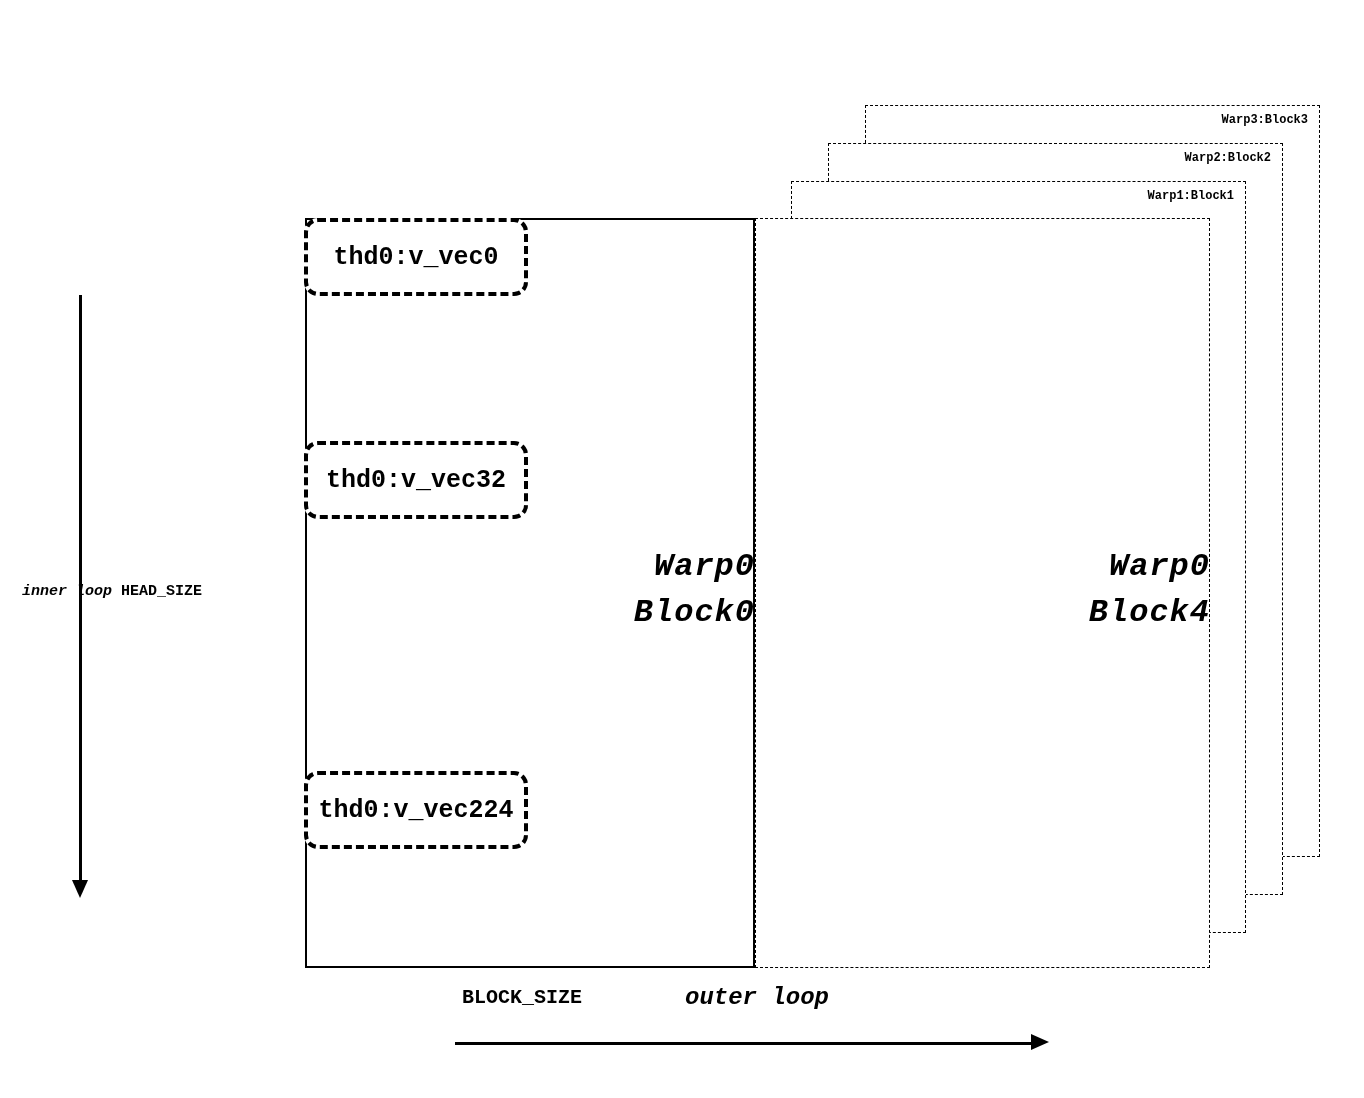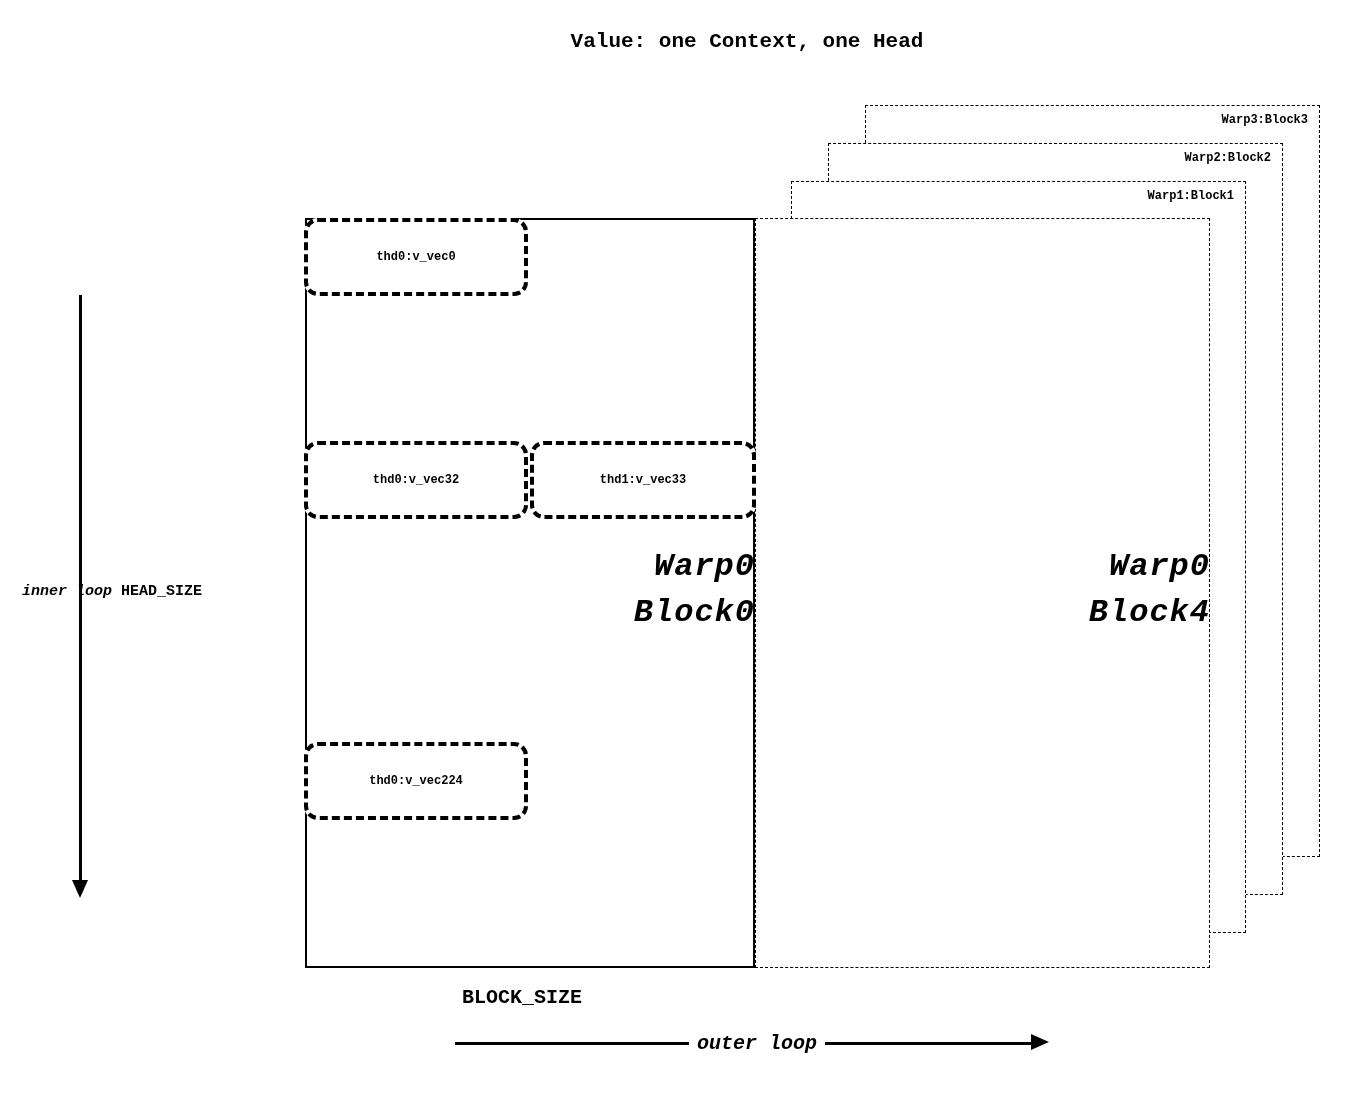--- a/index.html
+++ b/index.html
@@ -46,29 +46,29 @@
     background: #ffffff;
   }
 
   .vec-box {
     border: 4px dashed #000;
     border-radius: 14px;
     background: #ffffff;
     display: flex;
     align-items: center;
     justify-content: center;
-    font-size: 12px;
+    font-size: 25px;
     font-weight: bold;
     white-space: nowrap;
   }
   .vb-left  { left: 304px; width: 224px; height: 78px; }
   .vb-right { left: 530px; width: 226px; height: 78px; }
   .row1 { top: 218px; }
   .row2 { top: 441px; }
-  .row3 { top: 742px; }
+  .row3 { top: 771px; }
 
   .big-label {
     font-size: 32px;
     font-weight: bold;
     font-style: italic;
     line-height: 46px;
     text-align: right;
     letter-spacing: 1px;
   }
   .main-big  { left: 305px; width: 450px; top: 544px; }
@@ -108,34 +108,33 @@
   .inner-loop-label .it { font-style: italic; }
 
   .block-size-label {
     left: 522px; top: 986px;
     transform: translateX(-50%);
     font-size: 20px; font-weight: bold;
     white-space: nowrap;
   }
 
   .outer-loop-label {
-    left: 757px; top: 1032px;
+    left: 757px; top: 984px;
     transform: translateX(-50%);
-    font-size: 20px; font-weight: bold; font-style: italic;
+    font-size: 24px; font-weight: bold; font-style: italic;
     background: #ffffff;
     padding: 0 8px;
     white-space: nowrap;
   }
 </style>
 </head>
 <body>
 
 <div class="canvas">
 
-  <div class="abs title">Value: one Context, one Head</div>
 
   <div class="abs stack-rect stack3">
     <div class="stack-label">Warp3:Block3</div>
   </div>
   <div class="abs stack-rect stack2">
     <div class="stack-label">Warp2:Block2</div>
   </div>
   <div class="abs stack-rect stack1">
     <div class="stack-label">Warp1:Block1</div>
   </div>
@@ -148,21 +147,20 @@
 
   <div class="abs main-block"></div>
   <div class="abs big-label main-big">
     <div>Warp0</div>
     <div>Block0</div>
   </div>
 
   <div class="abs vec-box vb-left row1">thd0:v_vec0</div>
 
   <div class="abs vec-box vb-left row2">thd0:v_vec32</div>
-  <div class="abs vec-box vb-right row2">thd1:v_vec33</div>
 
   <div class="abs vec-box vb-left row3">thd0:v_vec224</div>
 
   <div class="abs v-line"></div>
   <div class="abs v-head"></div>
   <div class="abs inner-loop-label">
     <span class="it">inner loop</span>
     <span>HEAD_SIZE</span>
   </div>
 

